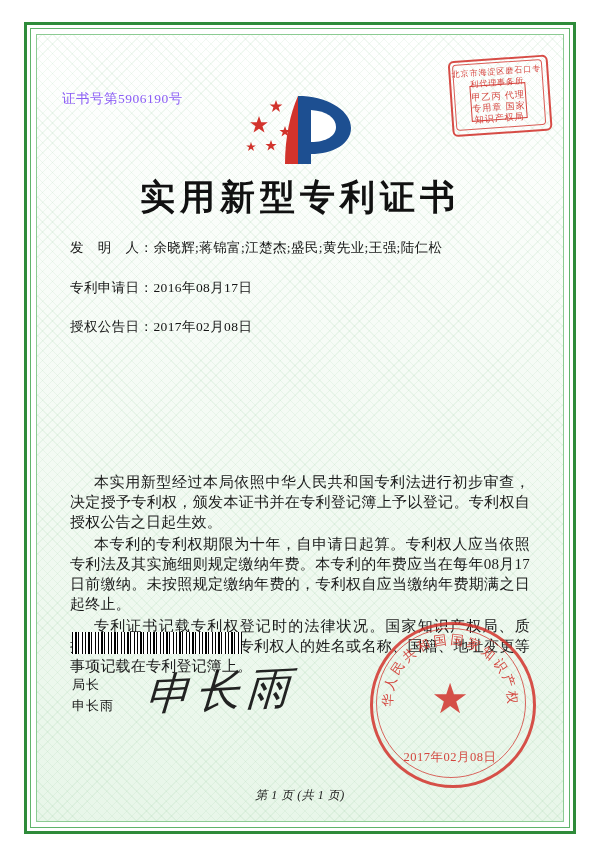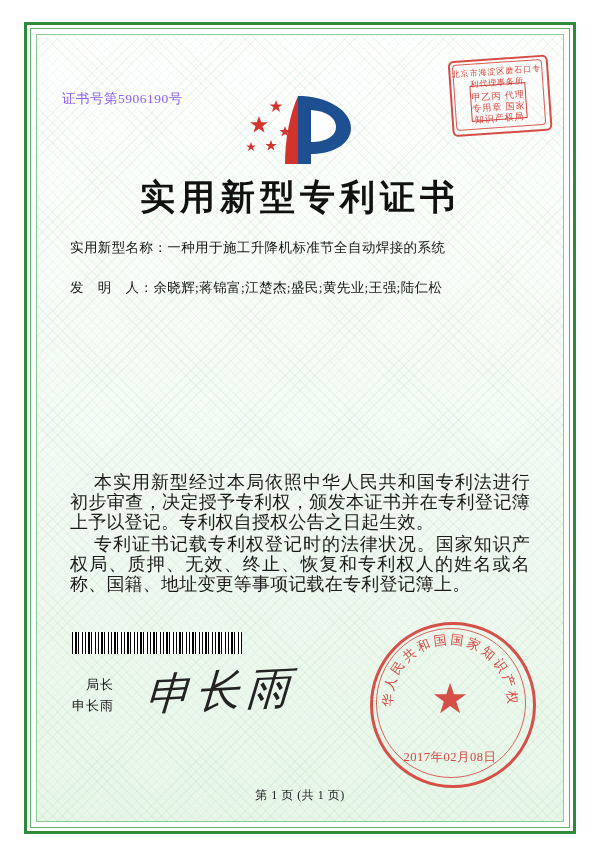--- a/index.html
+++ b/index.html
@@ -180,21 +180,21 @@
   .field .value {
     display: inline-block;
   }
 
   
   .body-text {
     position: absolute;
     left: 34px;
     right: 34px;
     top: 438px;
-    font-size: 18px;
+    font-size: 15px;
     line-height: 20px;
     color: #1a1a1a;
     text-align: justify;
     letter-spacing: 0.2px;
   }
   .body-text p {
     margin: 0 0 2px 0;
     text-indent: 24px;
   }
 
@@ -212,21 +212,20 @@
 
   
   .sig-block {
     position: absolute;
     left: 36px;
     top: 640px;
     font-size: 13px;
     line-height: 21px;
     color: #151515;
     letter-spacing: 1px;
-    text-align: right;
   }
   .handwriting {
     position: absolute;
     left: 110px;
     top: 628px;
     font-size: 44px;
     color: #111;
     font-family: "Liberation Serif", serif;
     font-style: italic;
     transform: rotate(-3deg) skewX(-6deg);
@@ -288,20 +287,21 @@
   
   .footer {
     position: absolute;
     left: 0;
     right: 0;
     bottom: 18px;
     text-align: center;
     font-size: 12px;
     color: #1a1a1a;
     letter-spacing: 0.5px;
+    font-style: italic;
   }
 </style>
 </head>
 <body>
 
 <div class="page">
 
   <div class="frame-outer"></div>
   <div class="frame-mid"></div>
   <div class="frame-inner"></div>
@@ -332,29 +332,33 @@
         <path d="M68 10 C 96 12, 116 26, 116 42 C 116 58, 98 68, 76 68 L 76 78 L 63 78 L 63 10 Z" fill="#1d4f91"></path>
         <path d="M76 24 C 92 25, 101 32, 101 41 C 101 50, 91 56, 76 56 Z" fill="#ffffff"></path>
         <path d="M63 10 L 63 78 L 50 78 C 50 52, 55 28, 63 10 Z" fill="#d2332c"></path>
       </svg>
     </div>
 
     <div class="main-title">实用新型专利证书</div>
 
     <div class="fields">
       <div class="field">
-        <span class="label">实用新型名称：</span><span class="value">一种用于施工升降机标准节全自动焊接的系统</span>
+        <span class="label">发　明　人：</span><span class="value">余晓辉;蒋锦富;江楚杰;盛民;黄先业;王强;陆仁松</span>
       </div>
       <div class="field">
-        <span class="label">发　明　人：</span><span class="value">余晓辉;蒋锦富;江楚杰;盛民;黄先业;王强;陆仁松</span>
+        <span class="label">专利申请日：</span><span class="value">2016年08月17日</span>
+      </div>
+      <div class="field">
+        <span class="label">授权公告日：</span><span class="value">2017年02月08日</span>
       </div>
     </div>
 
     <div class="body-text">
       <p>本实用新型经过本局依照中华人民共和国专利法进行初步审查，决定授予专利权，颁发本证书并在专利登记簿上予以登记。专利权自授权公告之日起生效。</p>
+      <p>本专利的专利权期限为十年，自申请日起算。专利权人应当依照专利法及其实施细则规定缴纳年费。本专利的年费应当在每年08月17日前缴纳。未按照规定缴纳年费的，专利权自应当缴纳年费期满之日起终止。</p>
       <p>专利证书记载专利权登记时的法律状况。国家知识产权局、质押、无效、终止、恢复和专利权人的姓名或名称、国籍、地址变更等事项记载在专利登记簿上。</p>
     </div>
 
     <div class="barcode"></div>
 
     <div class="sig-block">
       <div>局长</div>
       <div>申长雨</div>
     </div>
     <div class="handwriting">申长雨</div>

